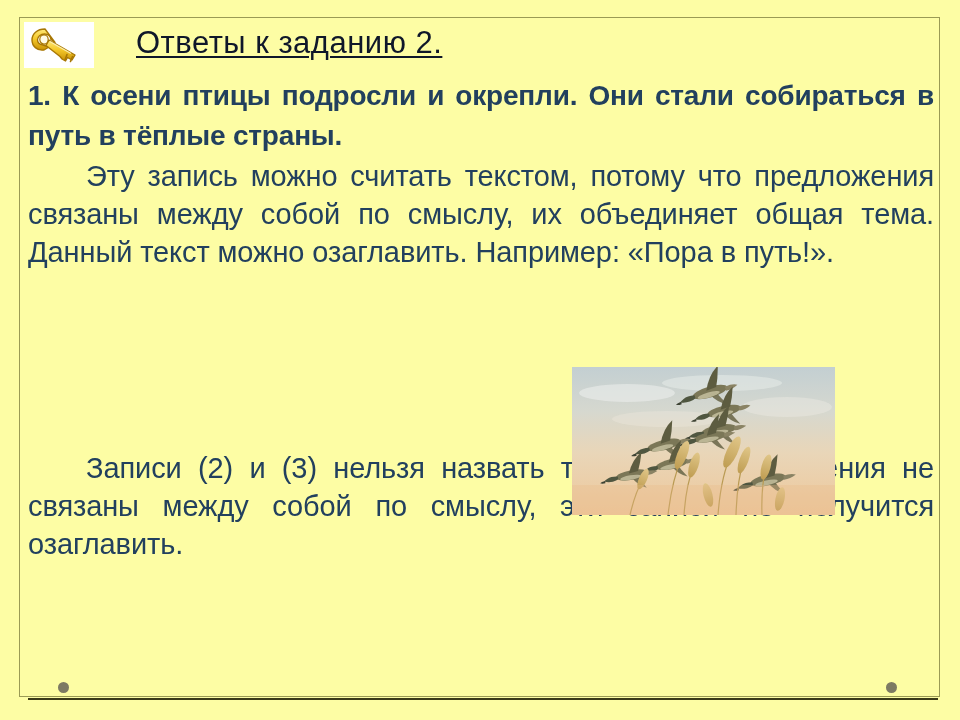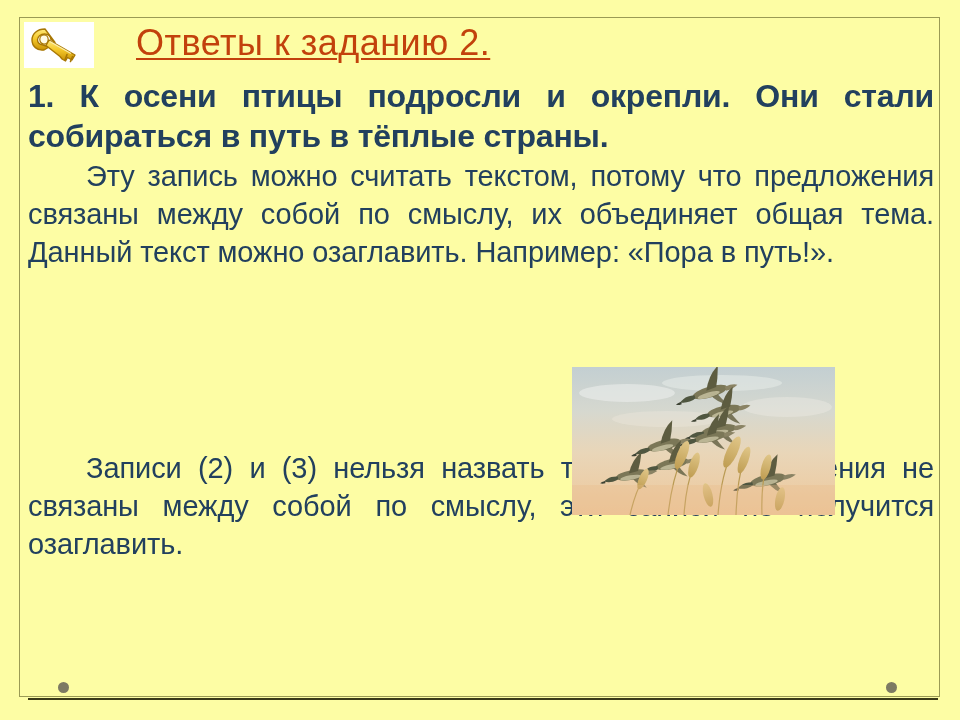--- a/index.html
+++ b/index.html
@@ -64,23 +64,23 @@
     display: flex;
     align-items: center;
     justify-content: center;
   }
   #key-icon-box svg { display: block; }
 
   #slide-title {
     position: absolute;
     left: 112px;
     top: 2px;
-    font-size: 36px;
+    font-size: 31px;
     line-height: 38px;
-    color: #c2410c;
+    color: #0f172a;
     text-decoration: underline;
     text-decoration-thickness: 2px;
     text-underline-offset: 3px;
     letter-spacing: 0.5px;
     white-space: nowrap;
   }
 
   
   #content {
     position: absolute;
@@ -94,21 +94,21 @@
     text-align: justify;
     text-justify: inter-word;
     font-size: 29px;
     line-height: 38px;
     margin: 0;
   }
   .para:last-child { text-align-last: left; }
 
   #answer-1 {
     font-weight: bold;
-    font-size: 32px;
+    font-size: 28px;
     line-height: 40px;
     text-align: justify;
     text-align-last: left;
     letter-spacing: -0.2px;
   }
 
   #explanation-1 {
     margin-top: 1px;
     text-indent: 58px;
     text-align-last: left;

